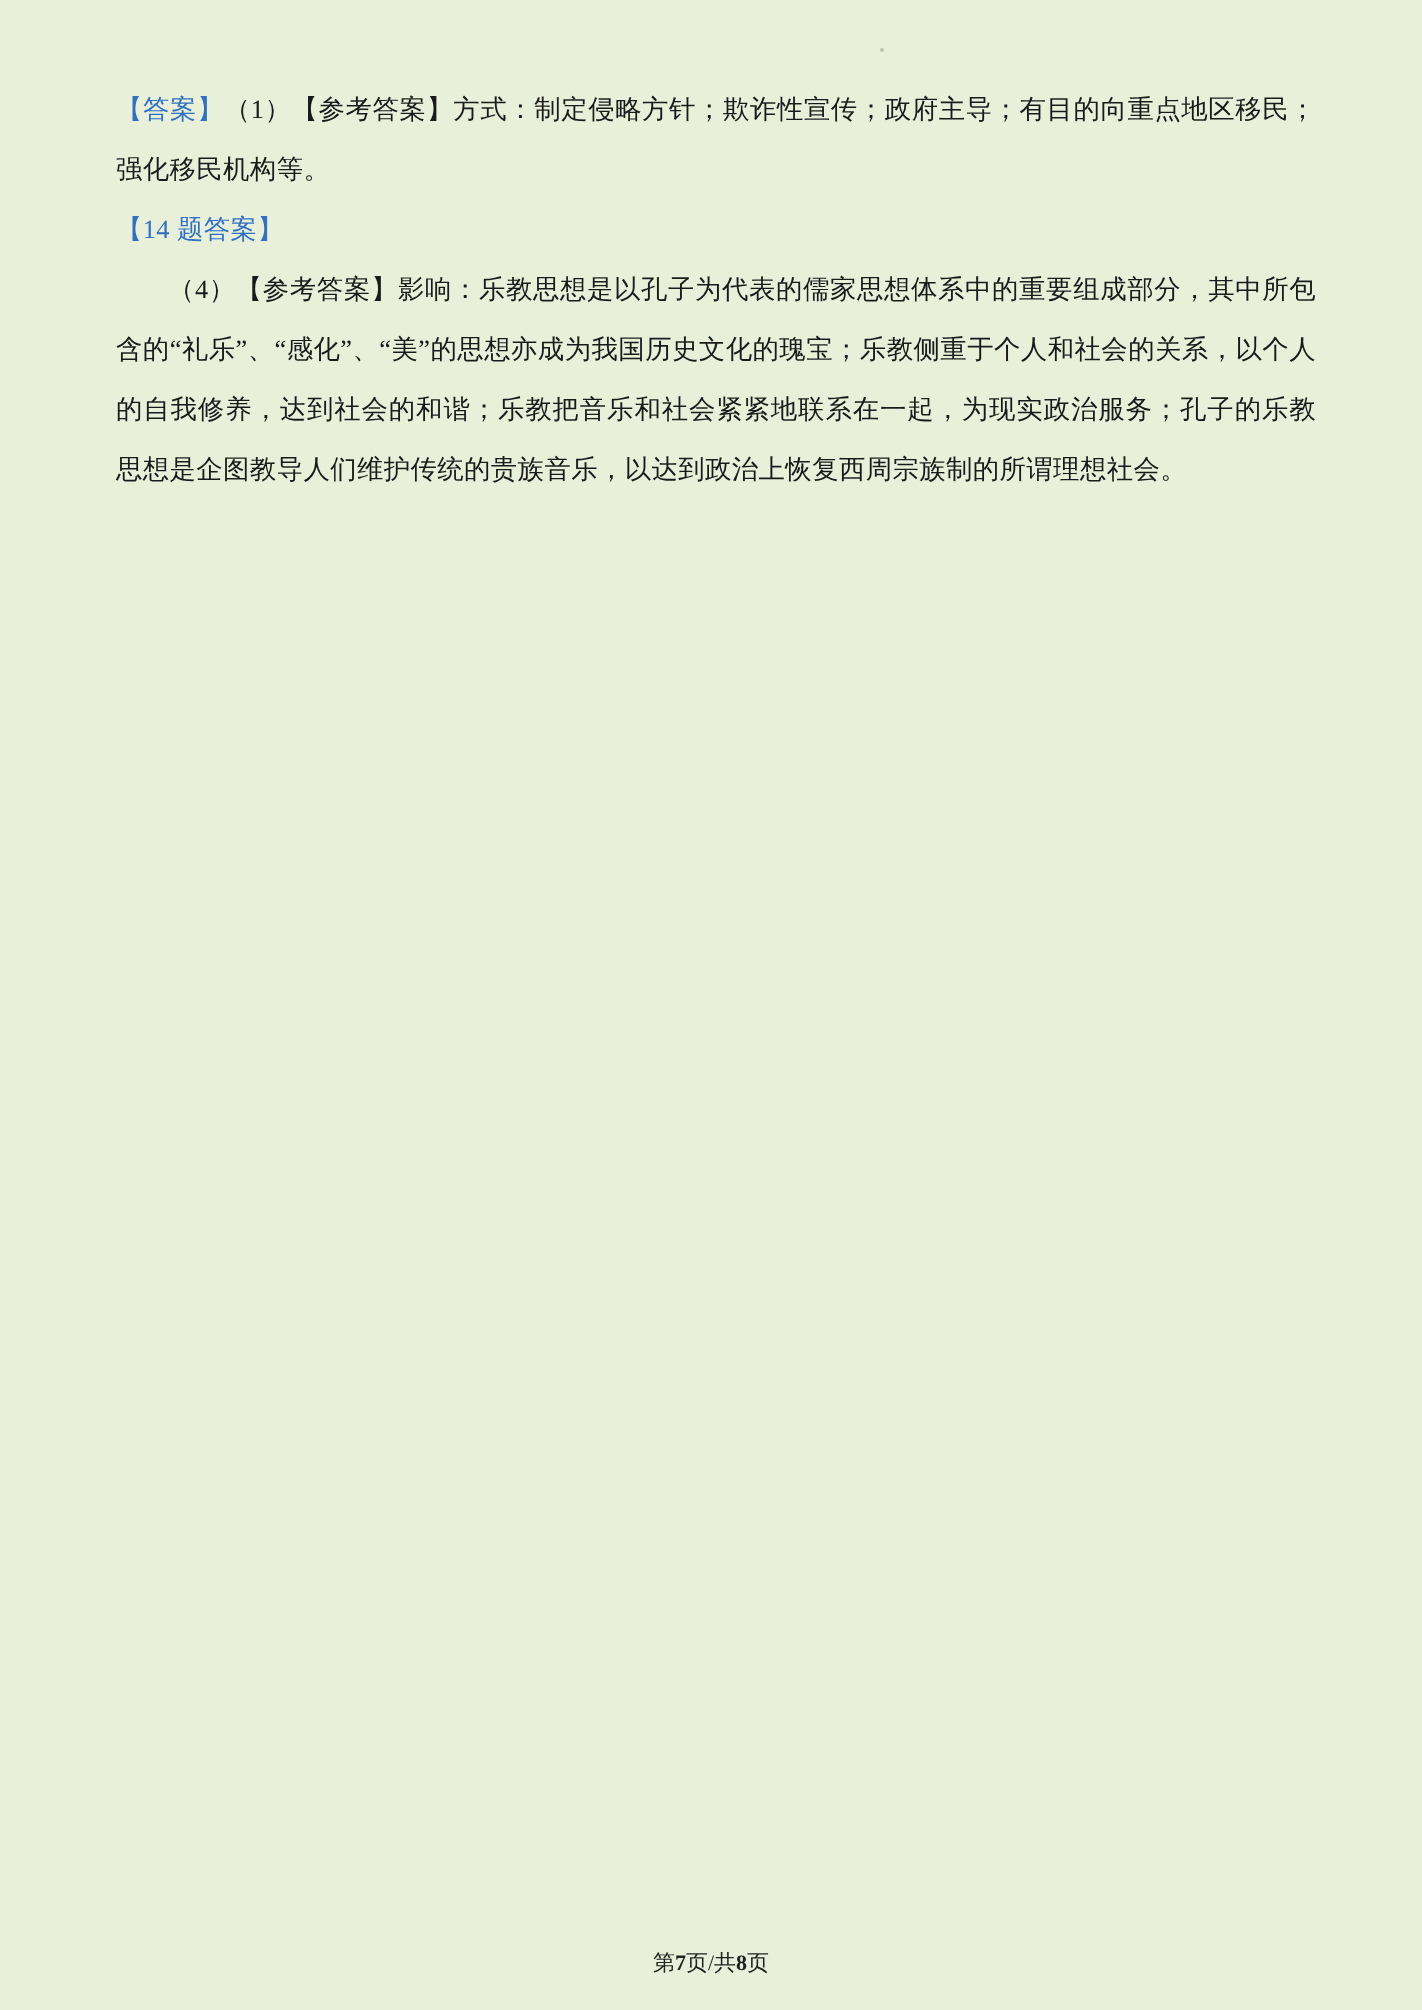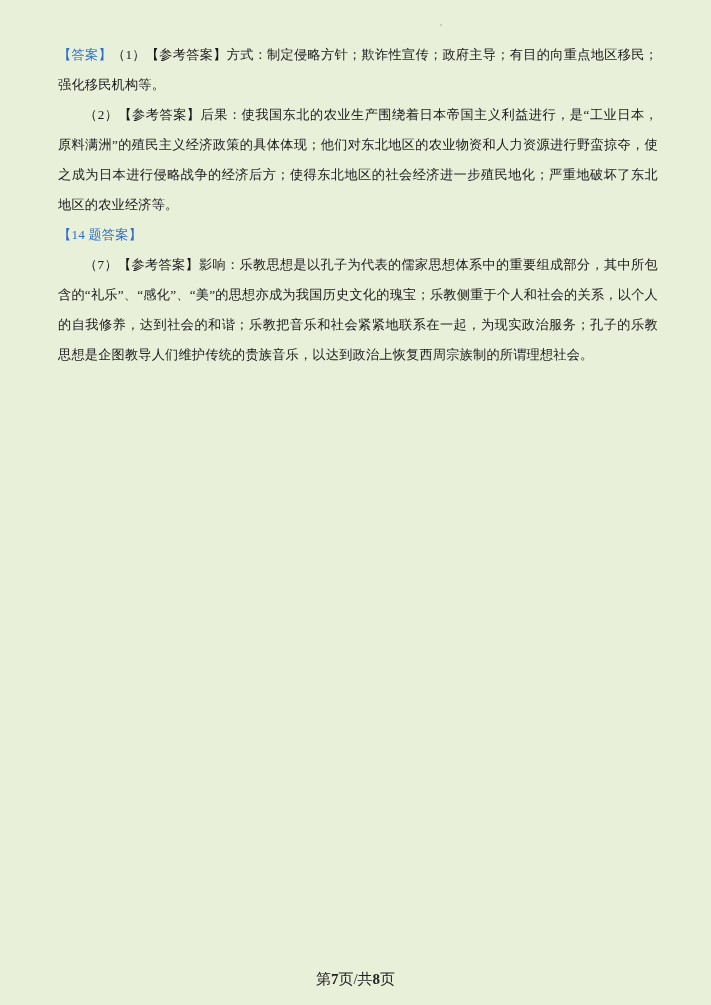--- a/index.html
+++ b/index.html
@@ -44,21 +44,21 @@
     color: #2f6fc4;
     font-size: 13.2px;
     line-height: 30px;
   }
   .footer {
     position: absolute;
     left: 0;
     right: 0;
     bottom: 16px;
     text-align: center;
-    font-size: 15px;
+    font-size: 11px;
     color: #222;
     font-family: "Liberation Serif", "DejaVu Serif", serif;
   }
   .footer .num {
     font-weight: bold;
   }
   .topdot {
     position: absolute;
     left: 440px;
     top: 24px;
@@ -73,31 +73,28 @@
 
 <div class="page">
   <div class="topdot"></div>
 
   <div class="content">
 
     <p>
       <span class="ans-label">【答案】</span><span>（1）【参考答案】方式：制定侵略方针；欺诈性宣传；政府主导；有目的向重点地区移民；强化移民机构等。</span>
     </p>
 
-    <p class="indent">
-      <span>（2）【参考答案】后果：使我国东北的农业生产围绕着日本帝国主义利益进行，是“工业日本，原料满洲”的殖民主义经济政策的具体体现；他们对东北地区的农业物资和人力资源进行野蛮掠夺，使之成为日本进行侵略战争的经济后方；使得东北地区的社会经济进一步殖民地化；严重地破坏了东北地区的农业经济等。</span>
-    </p>
 
     <p class="q-head">
       <span>【14 题答案】</span>
     </p>
 
 
     <p class="indent">
-      <span>（7）【参考答案】影响：乐教思想是以孔子为代表的儒家思想体系中的重要组成部分，其中所包含的“礼乐”、“感化”、“美”的思想亦成为我国历史文化的瑰宝；乐教侧重于个人和社会的关系，以个人的自我修养，达到社会的和谐；乐教把音乐和社会紧紧地联系在一起，为现实政治服务；孔子的乐教思想是企图教导人们维护传统的贵族音乐，以达到政治上恢复西周宗族制的所谓理想社会。</span>
+      <span>（4）【参考答案】影响：乐教思想是以孔子为代表的儒家思想体系中的重要组成部分，其中所包含的“礼乐”、“感化”、“美”的思想亦成为我国历史文化的瑰宝；乐教侧重于个人和社会的关系，以个人的自我修养，达到社会的和谐；乐教把音乐和社会紧紧地联系在一起，为现实政治服务；孔子的乐教思想是企图教导人们维护传统的贵族音乐，以达到政治上恢复西周宗族制的所谓理想社会。</span>
     </p>
 
   </div>
 
   <div class="footer">
     <span>第</span><span class="num">7</span><span>页/共</span><span class="num">8</span><span>页</span>
   </div>
 </div>
 
 </body></html>

